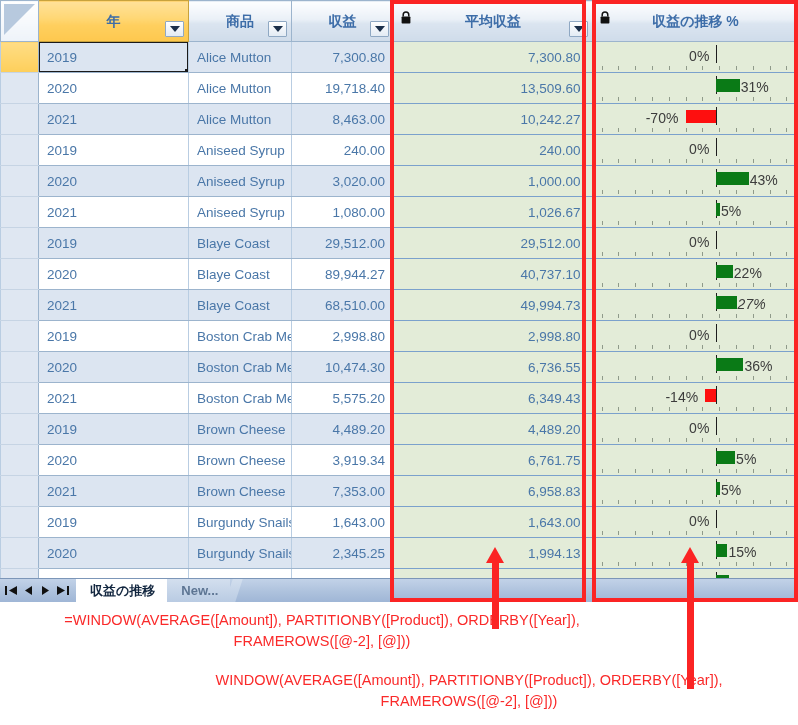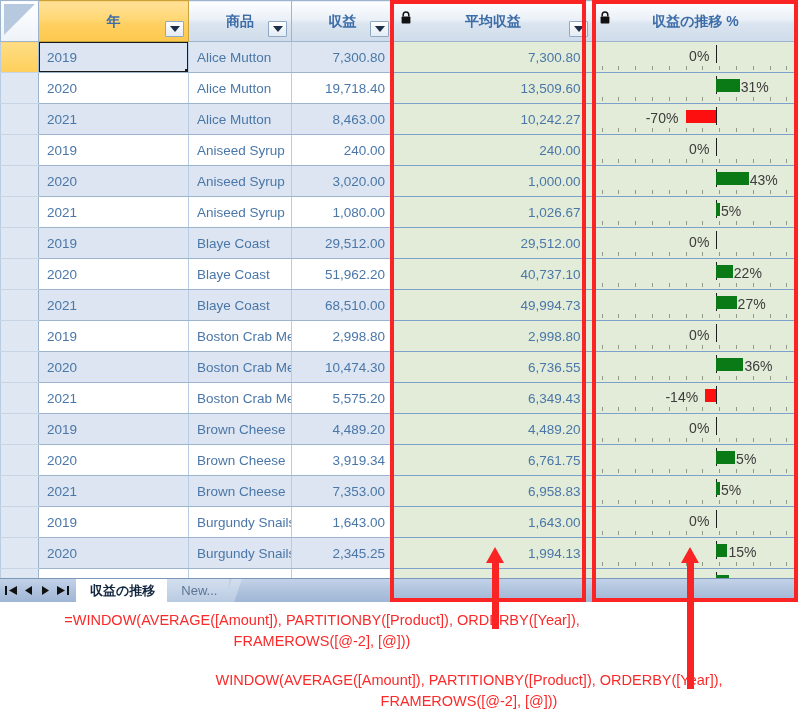--- a/index.html
+++ b/index.html
@@ -251,21 +251,21 @@
     font-size: 13px;
     font-weight: bold;
     color: #1f1f1f;
     background: #ffffff;
     transform: skewX(0deg);
   }
   .tab.active { background: #ffffff; color: #12263f; }
   .tab.inactive {
     background: linear-gradient(to bottom, #d3dfee, #b9cbe3);
     color: #5d7593;
-    font-weight: normal;
+    font-weight: bold;
   }
   .tab .slantR {
     position: absolute;
     right: -9px; top: 0; bottom: 0;
     width: 10px;
     background: inherit;
     transform: skewX(-18deg);
   }
   .tab-fill { flex: 1; }
 
@@ -571,21 +571,21 @@
                   <span class="tick" style="left: 177px;"></span>
                   <span class="tick" style="left: 193.8px;"></span>
                 </div>
               </div>
             </td>
           </tr>
           <tr class="data-row even">
             <td class="rowhdr"></td>
             <td class="cell txt">2020</td>
             <td class="cell txt">Blaye Coast</td>
-            <td class="cell num">51,962.20</td>
+            <td class="cell num">89,944.27</td>
             <td class="avg num">40,737.10</td>
             <td class="trend">
               <div class="bar-wrap">
                 <div class="bar-axis"></div>
                 <div class="bar-rect pos" style="width: 16.72px;"></div>
                 <div class="bar-label" style="left: calc(60% + 17.72px);">22%</div>
                 <div class="tick-row">
                   <span class="tick" style="left: 9px;"></span>
                   <span class="tick" style="left: 25.8px;"></span>
                   <span class="tick" style="left: 42.6px;"></span>
@@ -605,21 +605,21 @@
           <tr class="data-row odd">
             <td class="rowhdr"></td>
             <td class="cell txt">2021</td>
             <td class="cell txt">Blaye Coast</td>
             <td class="cell num">68,510.00</td>
             <td class="avg num">49,994.73</td>
             <td class="trend">
               <div class="bar-wrap">
                 <div class="bar-axis"></div>
                 <div class="bar-rect pos" style="width: 20.52px;"></div>
-                <div class="bar-label" style="left: calc(60% + 21.52px);">27%</div>
+                <div class="bar-label" style="left: calc(60% + 21.52px); font-style: italic;">27%</div>
                 <div class="tick-row">
                   <span class="tick" style="left: 9px;"></span>
                   <span class="tick" style="left: 25.8px;"></span>
                   <span class="tick" style="left: 42.6px;"></span>
                   <span class="tick" style="left: 59.4px;"></span>
                   <span class="tick" style="left: 76.2px;"></span>
                   <span class="tick" style="left: 93px;"></span>
                   <span class="tick" style="left: 109.8px;"></span>
                   <span class="tick" style="left: 126.6px;"></span>
                   <span class="tick" style="left: 143.4px;"></span>

